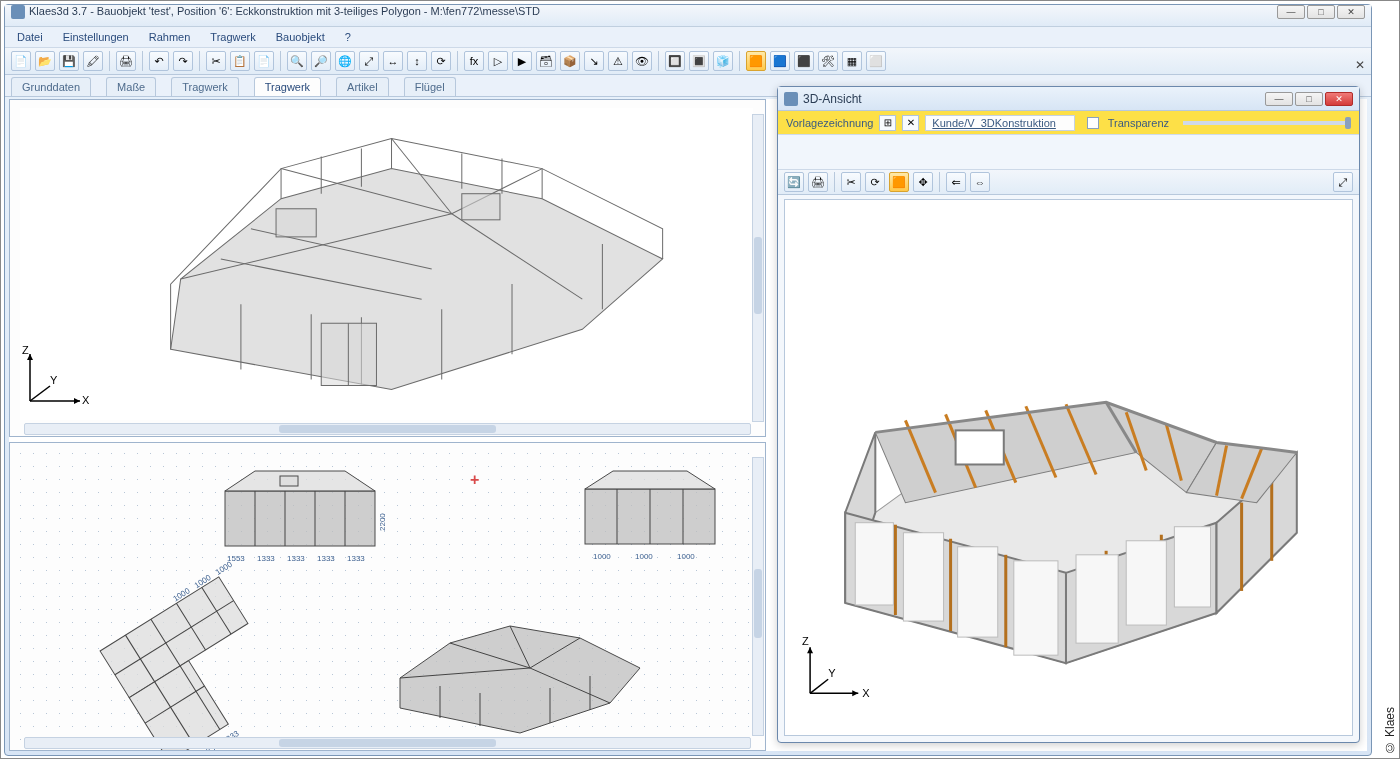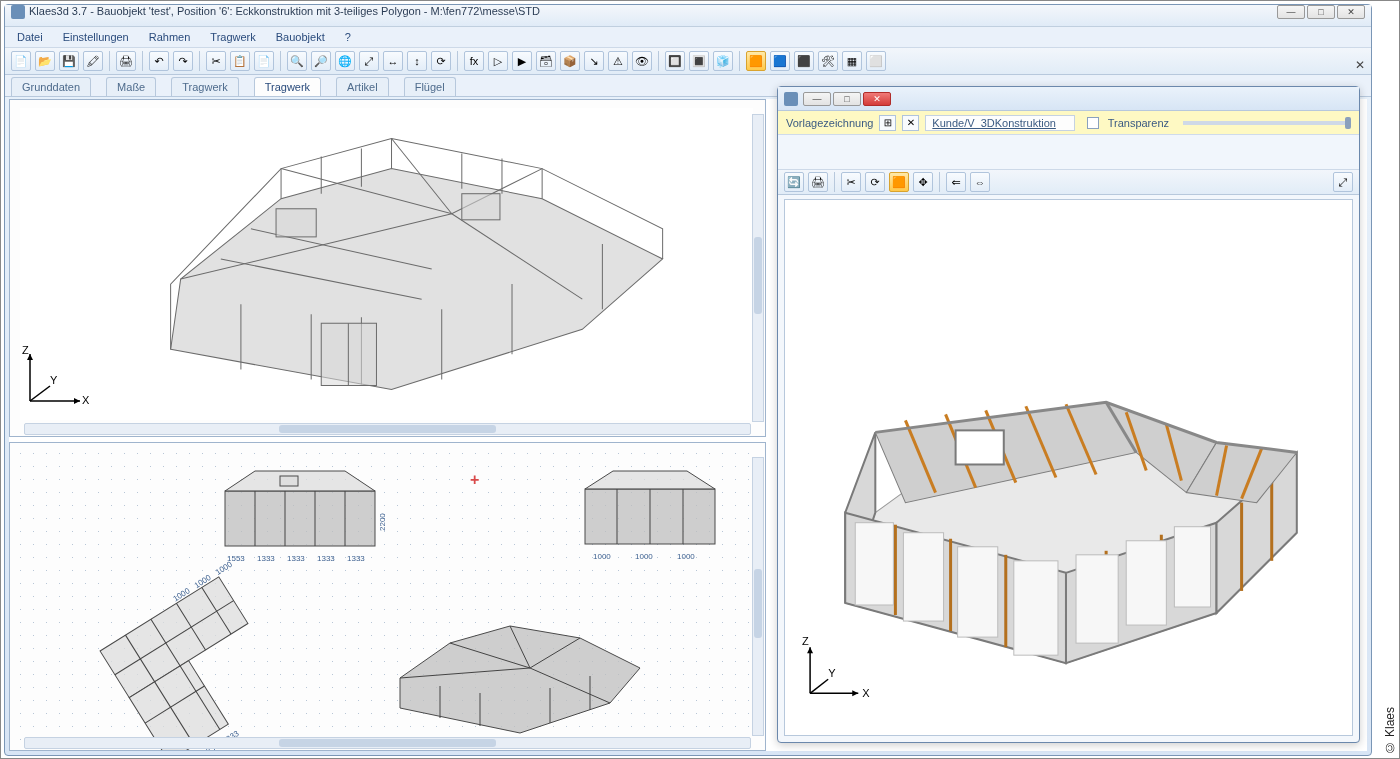--- a/index.html
+++ b/index.html
@@ -104,21 +104,21 @@
   background:#f3f7fc; border:1px solid #6b88ac; border-radius:4px; box-shadow:0 2px 8px rgba(0,0,0,.2);
 }
 .float3d .ftitle {
   height:24px; background:linear-gradient(#eaf2fb,#d7e5f5);
   display:flex; align-items:center; padding:0 6px; border-bottom:1px solid #b7c8dc;
 }
 .float3d .ftitle .appicon { width:14px;height:14px;background:#6a8fb8;border-radius:2px;margin-right:5px;}
 .float3d .ftitle .t { flex:1; color:#2b3d55; font-size:12px; }
 .float3d .winctrls .close { background:linear-gradient(#f07a78,#d43c39); color:#fff; border-color:#b02c2a;}
 .float3d .row2 {
-  height:24px; display:flex; align-items:center; padding:0 8px; background:#fef9c3; gap:6px;
+  height:24px; display:flex; align-items:center; padding:0 8px; background:#fde047; gap:6px;
   border-bottom:1px solid #cfdbeb;
 }
 .float3d .row2 .lbl { color:#3a5a82; }
 .float3d .row2 .mini { width:18px;height:16px;border:1px solid #b0c4dc; background:#f8fbfe; display:flex;align-items:center;justify-content:center; font-size:10px; cursor:pointer;}
 .float3d .row2 .field { background:#fdfdfd; border:1px solid #c5d2e2; padding:1px 6px; min-width:150px; font-size:11px; color:#3a5a82;text-decoration:underline; }
 .float3d .row2 .chk { width:12px;height:12px;border:1px solid #8aa1be; background:#fff; margin-right:3px;}
 .float3d .spacer48 { height:34px; background:#f1f6fc; }
 .float3d .tbar {
   height:26px; background:linear-gradient(#f2f6fb,#e1ecf7); display:flex; align-items:center;
   padding:0 6px; gap:4px; border-top:1px solid #cdd9e8; border-bottom:1px solid #b7c8dc;
@@ -347,20 +347,21 @@
         </div>
     </div>
 
   </div>
 
 </div>
 
 <div class="float3d">
   <div class="ftitle">
     <div class="appicon"></div>
+    <div class="t">3D-Ansicht</div>
     <div class="winctrls">
       <div class="winbtn">—</div>
       <div class="winbtn">□</div>
       <div class="winbtn close">✕</div>
     </div>
   </div>
   <div class="row2">
     <span class="lbl">Vorlagezeichnung</span>
     <div class="mini">⊞</div>
     <div class="mini">✕</div>

